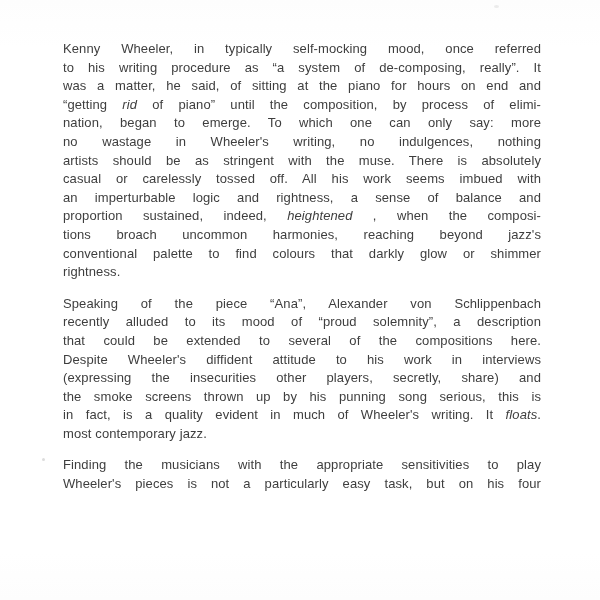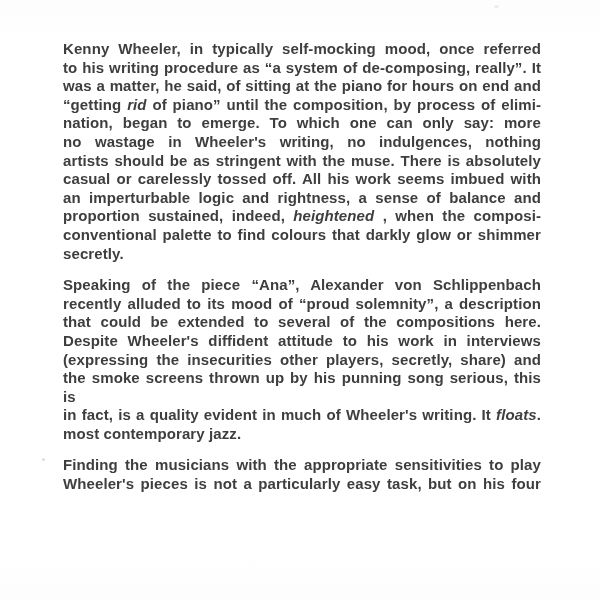--- a/index.html
+++ b/index.html
@@ -17,25 +17,24 @@
   .page {
     position: absolute;
     inset: 0;
     background: linear-gradient(180deg, #fdfdfd 0%, #ffffff 8%, #ffffff 92%, #fdfdfd 100%);
   }
   .text-block {
     position: absolute;
     left: 63px;
     top: 40px;
     width: 478px;
-    font-size: 15px;
+    font-size: 13px;
     line-height: 18.6px;
     letter-spacing: 0.1px;
     color: #3e3e3e;
-    font-weight: bold;
   }
   .paragraph {
     margin: 0 0 13px 0;
   }
   .line {
     text-align: justify;
     text-align-last: justify;
     text-justify: inter-word;
   }
   .line.last-left {
@@ -74,22 +73,23 @@
         <div class="line"><span>Kenny Wheeler, in typically self-mocking mood, once referred</span></div>
         <div class="line"><span>to his writing procedure as “a system of de-composing, really”. It</span></div>
         <div class="line"><span>was a matter, he said, of sitting at the piano for hours on end and</span></div>
         <div class="line"><span>“getting </span><span class="italic">rid</span><span> of piano” until the composition, by process of elimi-</span></div>
         <div class="line"><span>nation, began to emerge. To which one can only say: more</span></div>
         <div class="line"><span>no wastage in Wheeler's writing, no indulgences, nothing</span></div>
         <div class="line"><span>artists should be as stringent with the muse. There is absolutely</span></div>
         <div class="line"><span>casual or carelessly tossed off. All his work seems imbued with</span></div>
         <div class="line"><span>an imperturbable logic and rightness, a sense of balance and</span></div>
         <div class="line"><span>proportion sustained, indeed, </span><span class="italic">heightened</span><span> , when the composi-</span></div>
+        <div class="line"><span>tions broach uncommon harmonies, reaching beyond jazz's</span></div>
         <div class="line"><span>conventional palette to find colours that darkly glow or shimmer</span></div>
-        <div class="line last-left"><span>secretly.</span></div>
+        <div class="line last-left"><span>rightness.</span></div>
       </div>
       <div class="paragraph">
         <div class="line"><span>Speaking of the piece “Ana”, Alexander von Schlippenbach</span></div>
         <div class="line"><span>recently alluded to its mood of “proud solemnity”, a description</span></div>
         <div class="line"><span>that could be extended to several of the compositions here.</span></div>
         <div class="line"><span>Despite Wheeler's diffident attitude to his work in interviews</span></div>
         <div class="line"><span>(expressing the insecurities other players, secretly, share) and</span></div>
         <div class="line"><span>the smoke screens thrown up by his punning song serious, this is</span></div>
         <div class="line"><span>in fact, is a quality evident in much of Wheeler's writing. It </span><span class="italic">floats</span><span>.</span></div>
         <div class="line last-left"><span>most contemporary jazz.</span></div>

